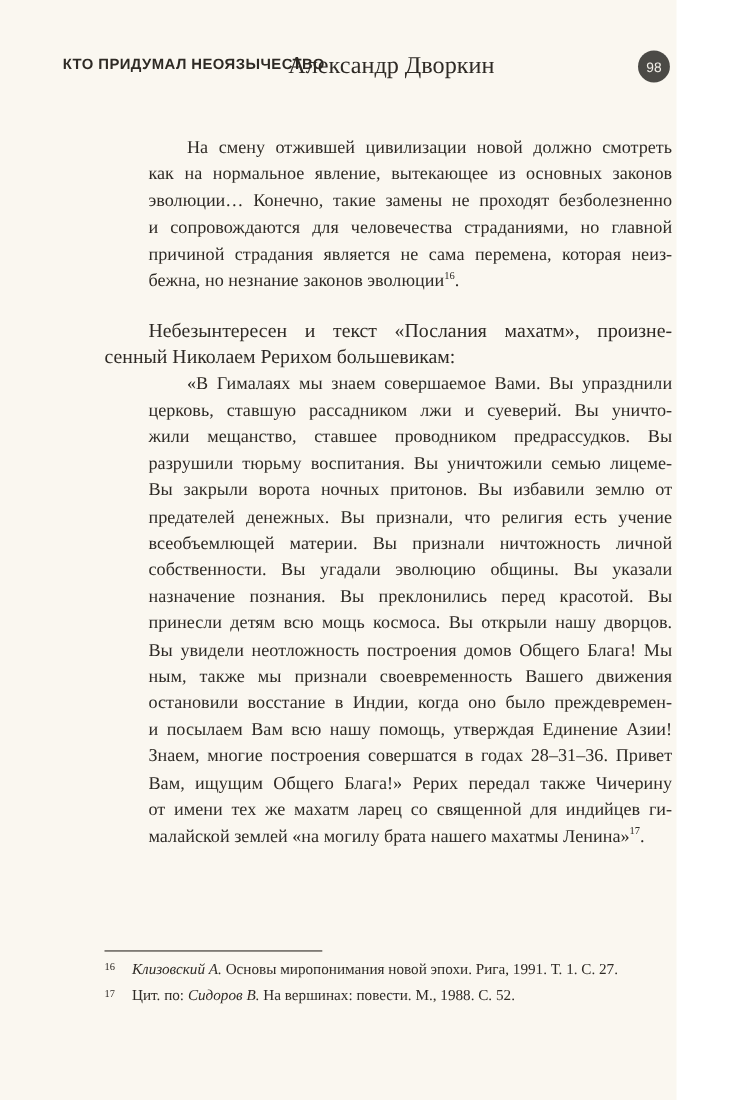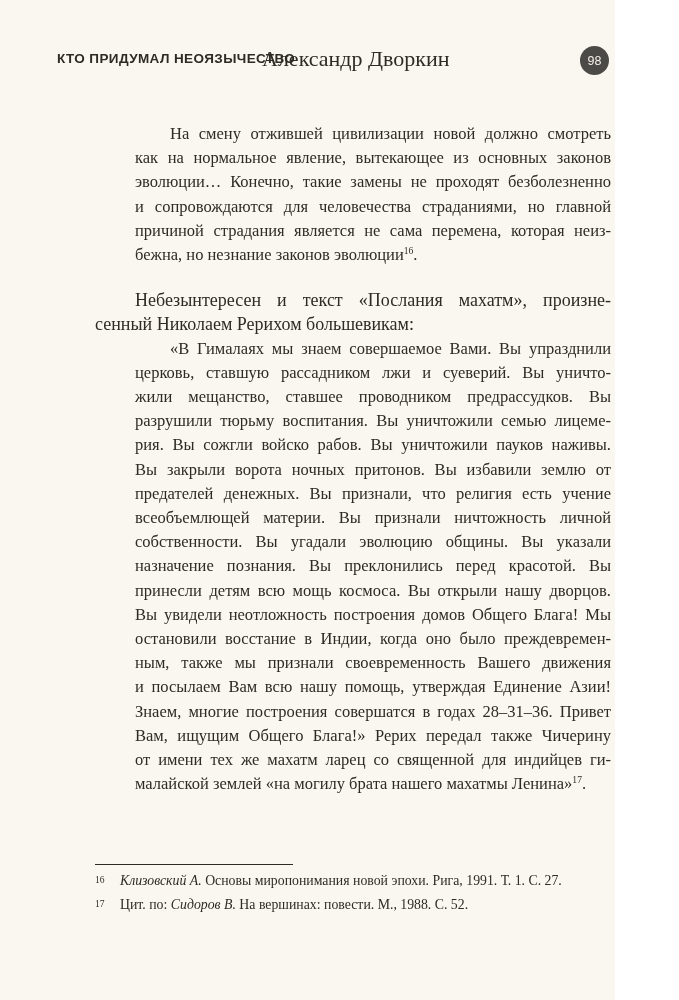--- a/index.html
+++ b/index.html
@@ -116,30 +116,29 @@
       </div>
       <div class="para body gap-before">
         <div class="line indent">Небезынтересен и текст «Послания махатм», произне-</div>
         <div class="line last">сенный Николаем Рерихом большевикам:</div>
       </div>
       <div class="para quote">
         <div class="line indent">«В Гималаях мы знаем совершаемое Вами. Вы упразднили</div>
         <div class="line">церковь, ставшую рассадником лжи и суеверий. Вы уничто-</div>
         <div class="line">жили мещанство, ставшее проводником предрассудков. Вы</div>
         <div class="line">разрушили тюрьму воспитания. Вы уничтожили семью лицеме-</div>
-        <div class="line">рия. Вы сожгли войско рабов. Вы уничтожили пауков наживы.</div>
         <div class="line">Вы закрыли ворота ночных притонов. Вы избавили землю от</div>
         <div class="line">предателей денежных. Вы признали, что религия есть учение</div>
         <div class="line">всеобъемлющей материи. Вы признали ничтожность личной</div>
         <div class="line">собственности. Вы угадали эволюцию общины. Вы указали</div>
         <div class="line">назначение познания. Вы преклонились перед красотой. Вы</div>
         <div class="line">принесли детям всю мощь космоса. Вы открыли нашу дворцов.</div>
         <div class="line">Вы увидели неотложность построения домов Общего Блага! Мы</div>
+        <div class="line">ным, также мы признали своевременность Вашего движения</div>
         <div class="line">остановили восстание в Индии, когда оно было преждевремен-</div>
-        <div class="line">ным, также мы признали своевременность Вашего движения</div>
         <div class="line">и посылаем Вам всю нашу помощь, утверждая Единение Азии!</div>
         <div class="line">Знаем, многие построения совершатся в годах 28–31–36. Привет</div>
         <div class="line">Вам, ищущим Общего Блага!» Рерих передал также Чичерину</div>
         <div class="line">от имени тех же махатм ларец со священной для индийцев ги-</div>
         <div class="line last">малайской землей «на могилу брата нашего махатмы Ленина»<sup>17</sup>.</div>
       </div>
     </div>
 
   <div class="fn-separator"></div>
 

